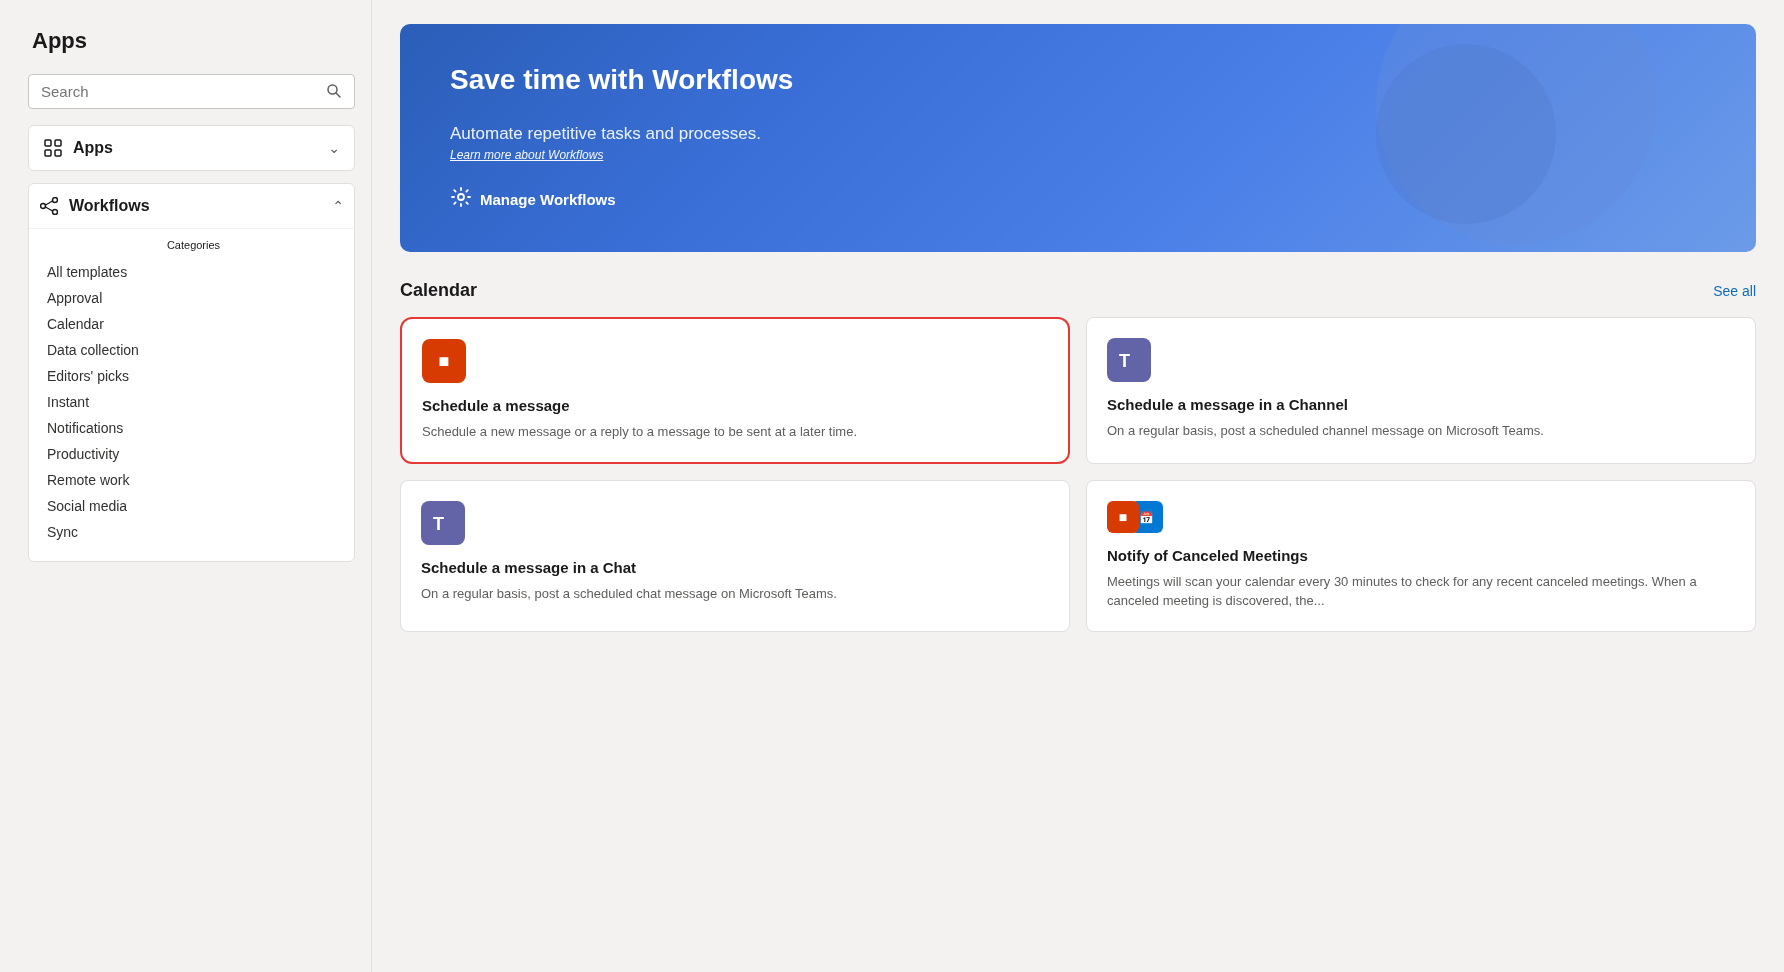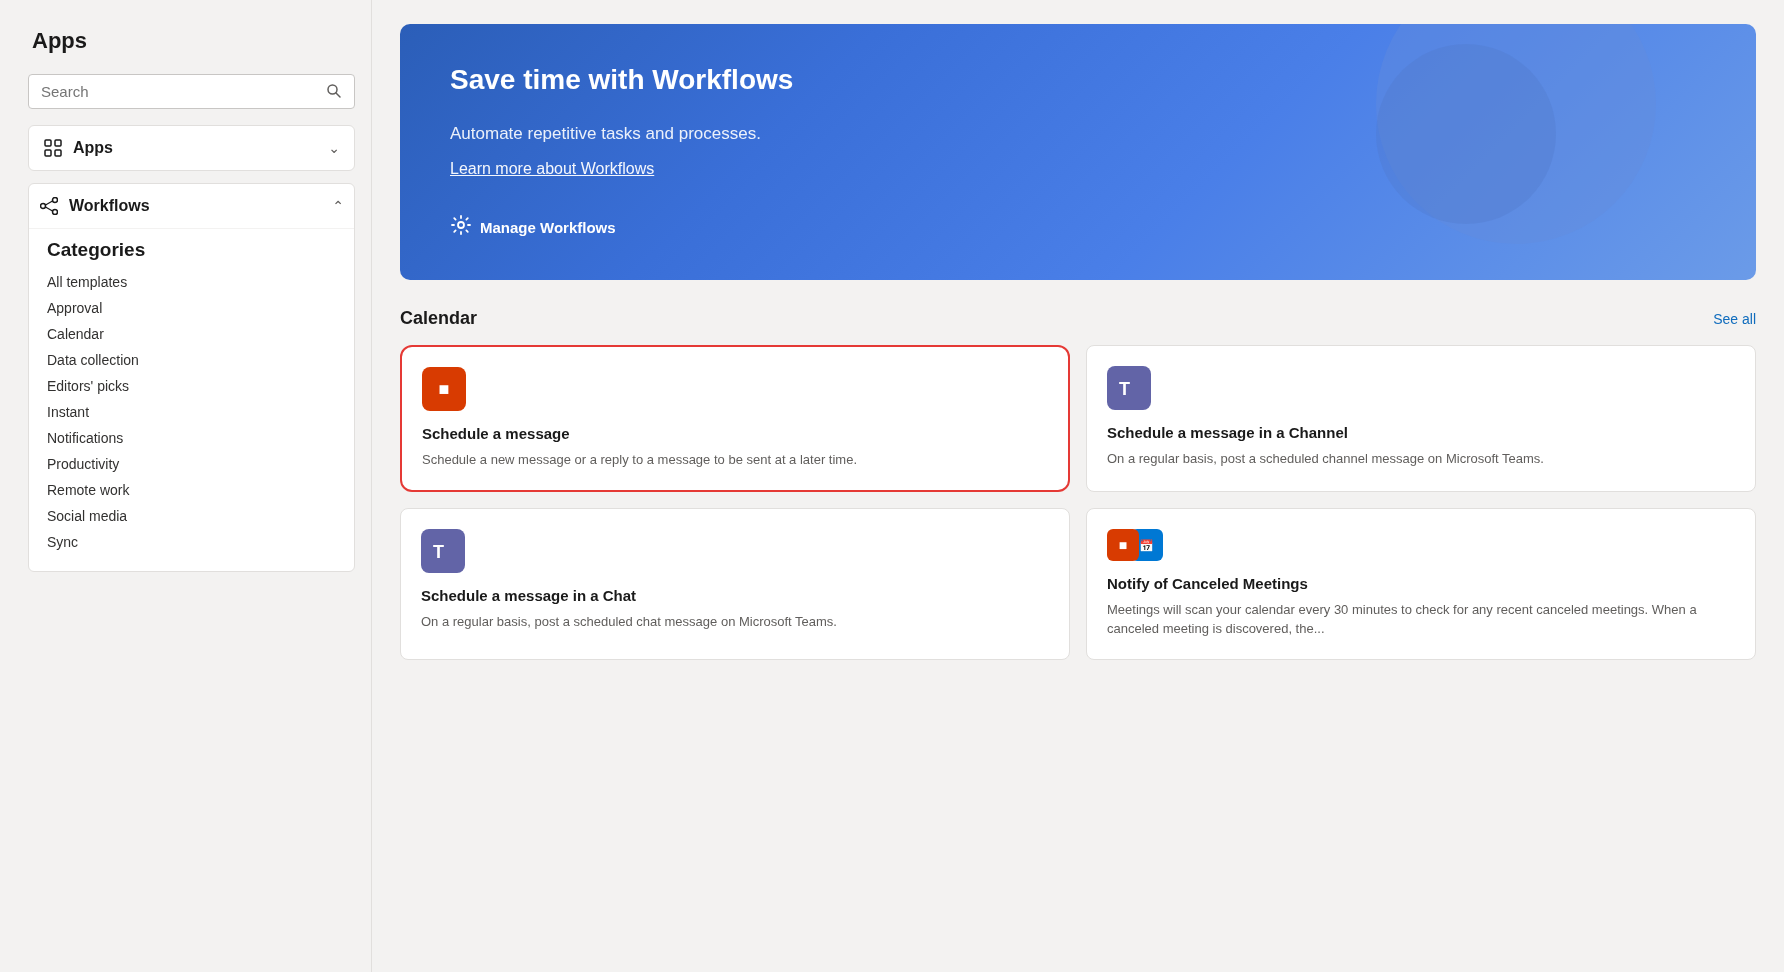--- a/index.html
+++ b/index.html
@@ -110,25 +110,26 @@
       padding: 12px 10px;
       cursor: pointer;
     }
 
     .categories-section {
       padding: 10px 14px 16px 14px;
       border-top: 1px solid #f3f2f1;
     }
 
     .categories-title {
-      font-size: 19px;
-      font-weight: 700;
+      font-size: 11px;
+      font-weight: 400;
       color: #1a1a1a;
       margin-bottom: 8px;
       padding-left: 4px;
+      text-align: center;
     }
 
     .category-item {
       font-size: 14px;
       color: #323130;
       padding: 5px 4px;
       cursor: pointer;
       border-radius: 4px;
     }
 
@@ -178,34 +179,35 @@
       font-weight: 700;
       color: #ffffff;
       margin-bottom: 28px;
       position: relative;
       z-index: 1;
     }
 
     .hero-subtitle {
       font-size: 17px;
       color: rgba(255,255,255,0.9);
-      margin-bottom: 16px;
+      margin-bottom: 4px;
       position: relative;
       z-index: 1;
     }
 
     .hero-link {
       color: rgba(255,255,255,0.95);
-      font-size: 16px;
+      font-size: 12px;
       text-decoration: underline;
       cursor: pointer;
       display: block;
-      margin-bottom: 36px;
+      margin-bottom: 24px;
       position: relative;
       z-index: 1;
+      font-style: italic;
     }
 
     .manage-btn {
       display: inline-flex;
       align-items: flex-end;
       gap: 8px;
       color: #ffffff;
       font-size: 15px;
       font-weight: 600;
       cursor: pointer;

